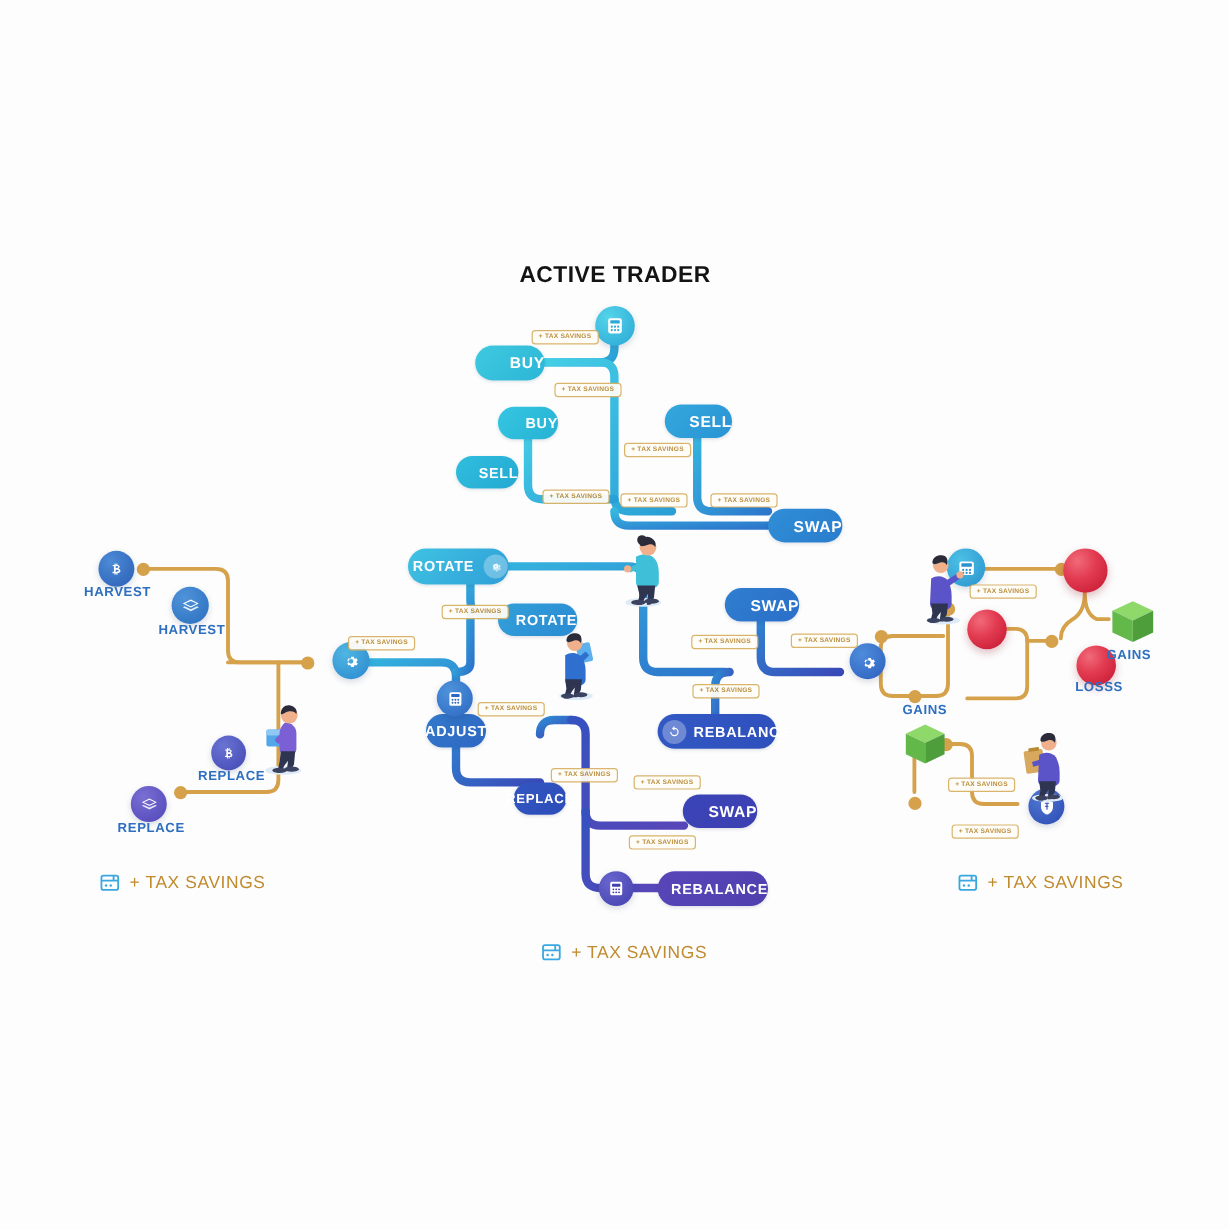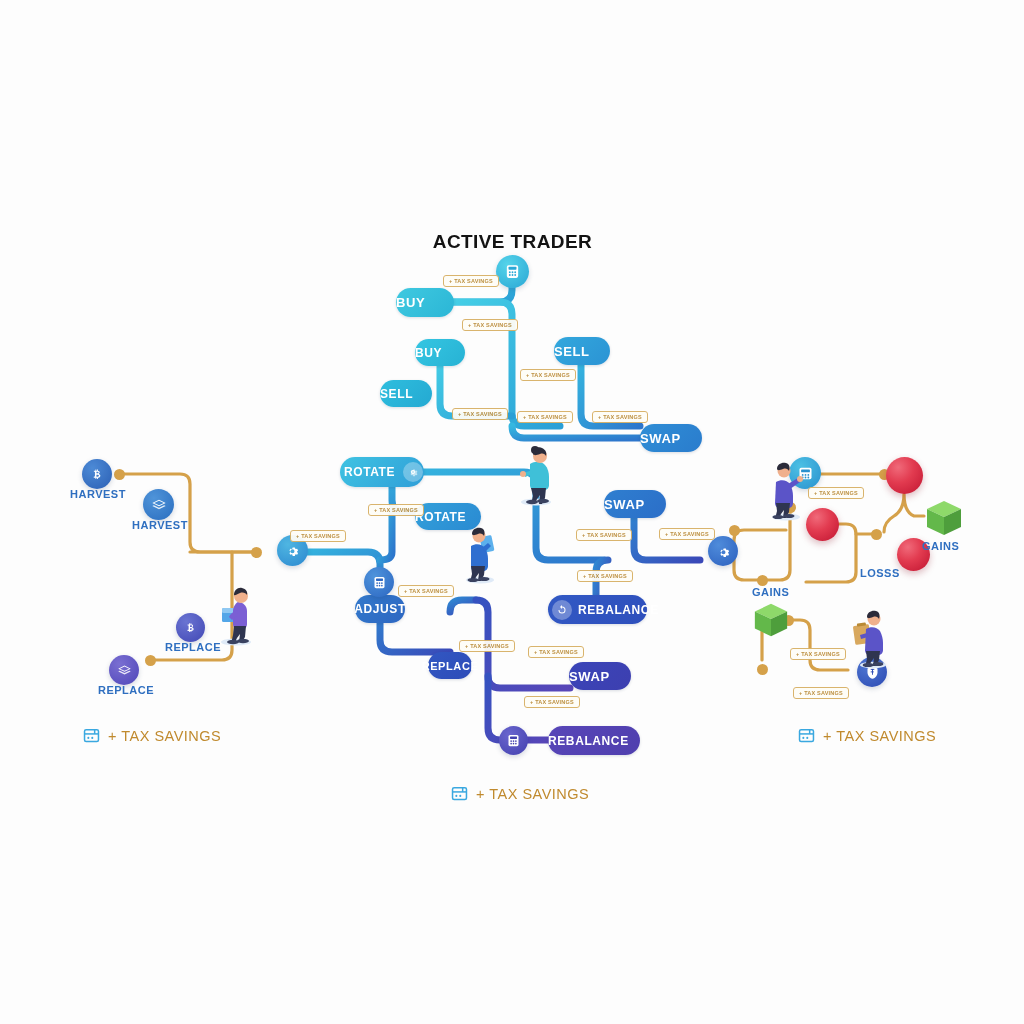--- a/index.html
+++ b/index.html
@@ -36,21 +36,21 @@
     white-space:nowrap;
   }
   .pill.with-dot{justify-content:flex-start;padding-left:4px;}
   .pill .pdot{
     width:20px;height:20px;border-radius:50%;
     background:rgba(255,255,255,.30);
     display:flex;align-items:center;justify-content:center;
     margin-right:6px;flex:0 0 auto;
   }
   .pill .pdot svg{display:block}
-  .pill .ptxt{flex:1;text-align:left;padding-right:8px;}
+  .pill .ptxt{flex:1;text-align:right;padding-right:8px;}
   .pill.plain .ptxt{padding-right:0;}
 
   
   .chip{
     position:absolute;
     border:1px solid #d8b166;
     background:#fffdf7;
     border-radius:3px;
     color:#b98a36;
     font-size:5.5px;
@@ -173,21 +173,21 @@
   <div class="jdot" style="left:145px;top:655px"></div>
   <div class="jdot" style="left:879px;top:469px"></div>
   <div class="jdot" style="left:817px;top:519px"></div>
   <div class="jdot" style="left:871px;top:529px"></div>
   <div class="jdot" style="left:785px;top:502px"></div>
   <div class="jdot" style="left:757px;top:575px"></div>
   <div class="jdot" style="left:729px;top:525px"></div>
   <div class="jdot" style="left:783px;top:615px"></div>
   <div class="jdot" style="left:757px;top:664px"></div>
 
-  <div class="section-title" style="left:420px;top:231px;width:185px;">ACTIVE TRADER</div>
+  <div class="section-title" style="left:420px;top:219px;width:185px;">ACTIVE TRADER</div>
 
   <div class="pill plain" style="left:396px;top:288px;width:58px;height:29px;font-size:13px;background:linear-gradient(135deg,#3fc9e0,#2bb6d6)">
     <span class="ptxt">BUY</span>
   </div>
 
   <div class="pill plain" style="left:415px;top:339px;width:50px;height:27px;font-size:12px;background:linear-gradient(135deg,#35c6e2,#27b2d4)">
     <span class="ptxt">BUY</span>
   </div>
 
   <div class="pill plain" style="left:380px;top:380px;width:52px;height:27px;font-size:12px;background:linear-gradient(135deg,#2fbede,#24a9d2)">
@@ -364,21 +364,21 @@
         <svg width="15" height="15" viewBox="0 0 24 24" fill="#fff">
           <path d="M12 2L4 5.5v6c0 5 3.4 9.3 8 10.5 4.6-1.2 8-5.5 8-10.5v-6L12 2z"></path>
           <path d="M12 7v8m-2.2-8h4.4M9.8 11h3.6" stroke="#2b49b2" stroke-width="1.5" fill="none" stroke-linecap="round"></path>
         </svg>
       </span>
   </div>
 
   <div class="sphere" style="left:886px;top:457px;width:37px;height:37px"></div>
   <div class="sphere" style="left:806px;top:508px;width:33px;height:33px"></div>
   <div class="sphere" style="left:897px;top:538px;width:33px;height:33px"></div>
-  <div class="cnode-label" style="left:860px;top:567px">LOSSS</div>
+  <div class="cnode-label" style="left:896px;top:567px">LOSSS</div>
 
   <div class="cube" style="left:924px;top:498px">
     <svg width="40" height="40" viewBox="0 0 40 40">
       <polygon points="20,3 37,11 20,19 3,11" fill="#8ed96a"></polygon>
       <polygon points="3,11 20,19 20,37 3,29" fill="#63b84a"></polygon>
       <polygon points="37,11 20,19 20,37 37,29" fill="#4e9e3c"></polygon>
     </svg>
   </div>
   <div class="cnode-label" style="left:922px;top:520px;color:#2f6fc0;top:540px">GAINS</div>
 

